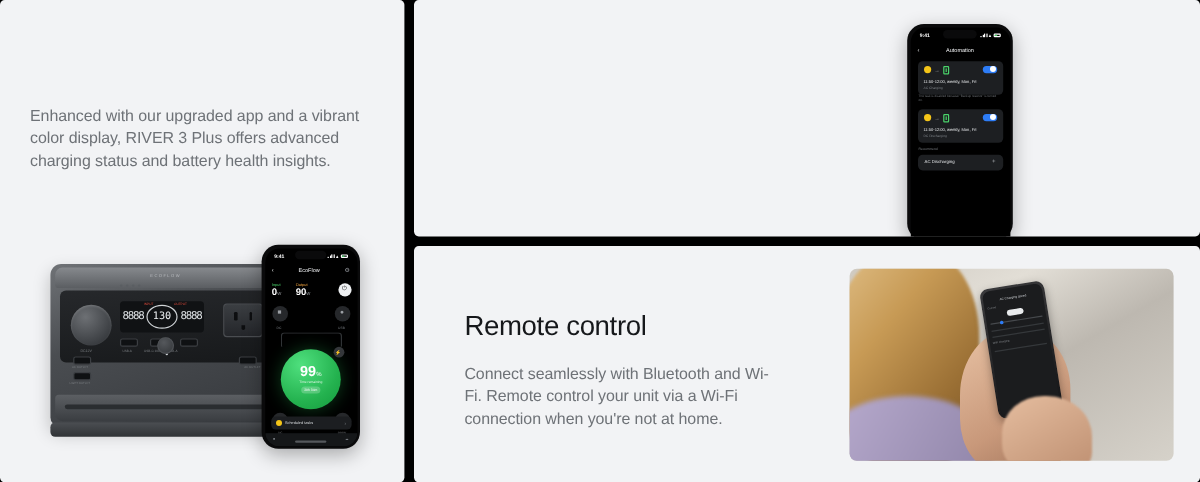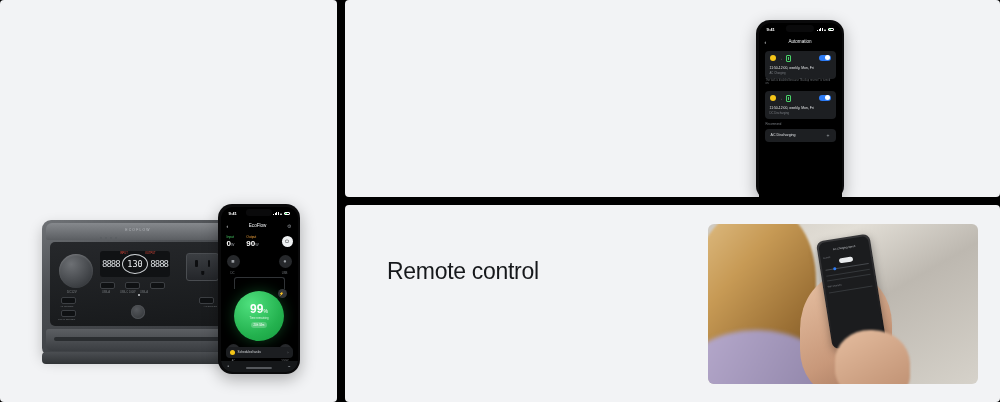--- a/index.html
+++ b/index.html
@@ -58,21 +58,21 @@
   .station-top {
     position: absolute; left: 4px; top: 3px; right: 4px; height: 17px;
     background: linear-gradient(180deg,#86898d,#5b5e62);
     border-radius: 6px 6px 2px 2px;
   }
   .station-brand {
     position: absolute; left: 50%; top: 5px; transform: translateX(-50%);
     font-size: 3.4px; letter-spacing: 1.2px; color: #b9bcc0;
   }
   .station-face {
-    position: absolute; left: 8px; top: 22px; right: 8px; height: 84px;
+    position: absolute; left: 8px; top: 22px; right: 8px; height: 60px;
     background: linear-gradient(175deg,#26282b,#17191b);
     border-radius: 5px;
   }
   .knob {
     position: absolute; left: 9px; top: 12px; width: 34px; height: 34px; border-radius: 50%;
     background: radial-gradient(circle at 36% 30%, #6d7074, #3b3e42 72%, #2a2c2f);
     box-shadow: inset 0 1px 2px rgba(255,255,255,.18);
   }
   .knob-label { position: absolute; left: 17px; top: 48px; font-size: 3px; color: #7d8084; }
   .lcd {
@@ -311,20 +311,21 @@
   .pp-slider i { position: absolute; left: 18%; top: -1px; width: 3px; height: 3px; background: #2d7cf6; border-radius: 50%; display: block; }
   .pp-line { height: .7px; background: #35383b; margin-top: 5px; }
   .pp-home { position: absolute; left: 50%; bottom: 2px; transform: translateX(-50%); width: 45%; height: 1px; background: #6b6e72; border-radius: 1px; }
 </style>
 </head>
 <body>
 
 <div class="stage">
 
   <section class="panel" id="panel-monitoring">
+    <p class="body-copy">Enhanced with our upgraded app and a vibrant color display, RIVER 3 Plus offers advanced charging status and battery health insights.</p>
 
     <div class="hero-monitoring">
 
       <div class="station">
         <div class="station-top">
           <div class="station-brand">ECOFLOW</div>
         </div>
 
         <div class="station-face">
           <div class="knob"></div>
@@ -517,20 +518,21 @@
         <div class="rec-card">
           <span>AC Discharging</span>
           <span class="rec-plus">+</span>
         </div>
       </div>
     </div>
   </section>
 
   <section class="panel" id="panel-remote">
     <h2 class="heading">Remote control</h2>
+    <p class="body-copy">Connect seamlessly with Bluetooth and Wi-Fi. Remote control your unit via a Wi-Fi connection when you're not at home.</p>
 
     <div class="photo">
       <div class="photo-blur-a"></div>
       <div class="hair"></div>
       <div class="shoulder"></div>
       <div class="hand"></div>
 
       <div class="photo-phone">
         <div class="inner">
           <div class="pp-title">AC Charging speed</div>

